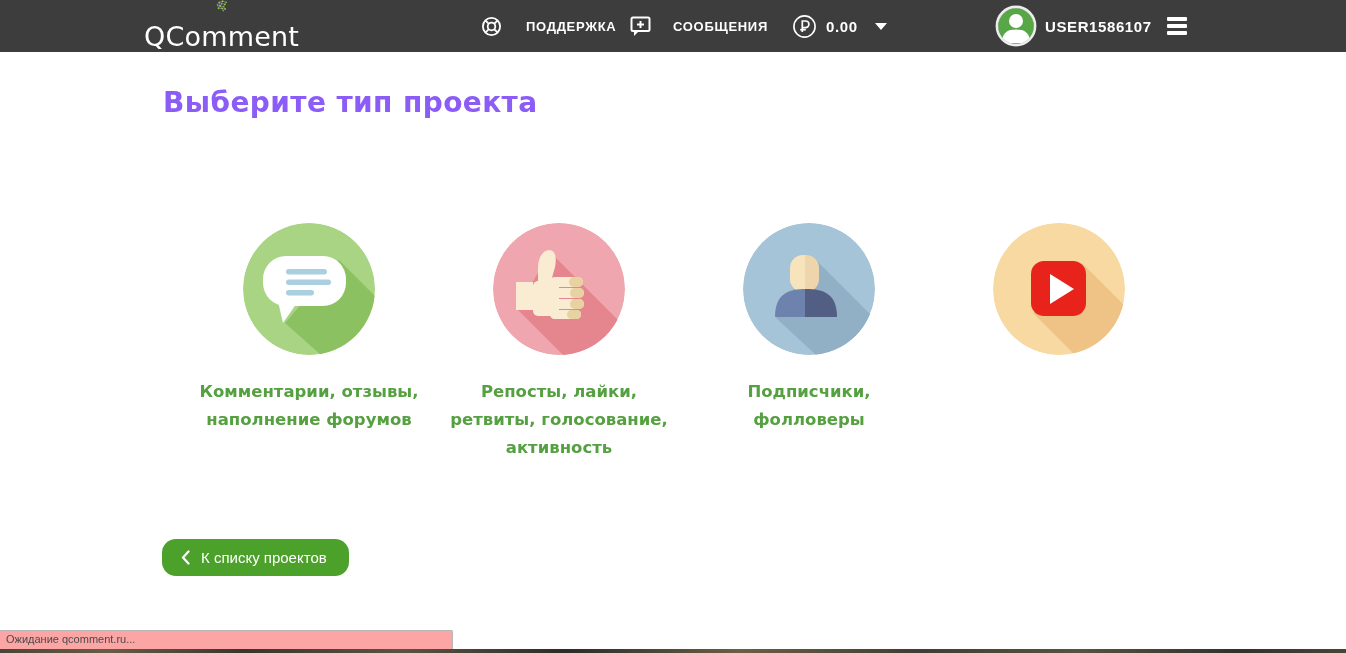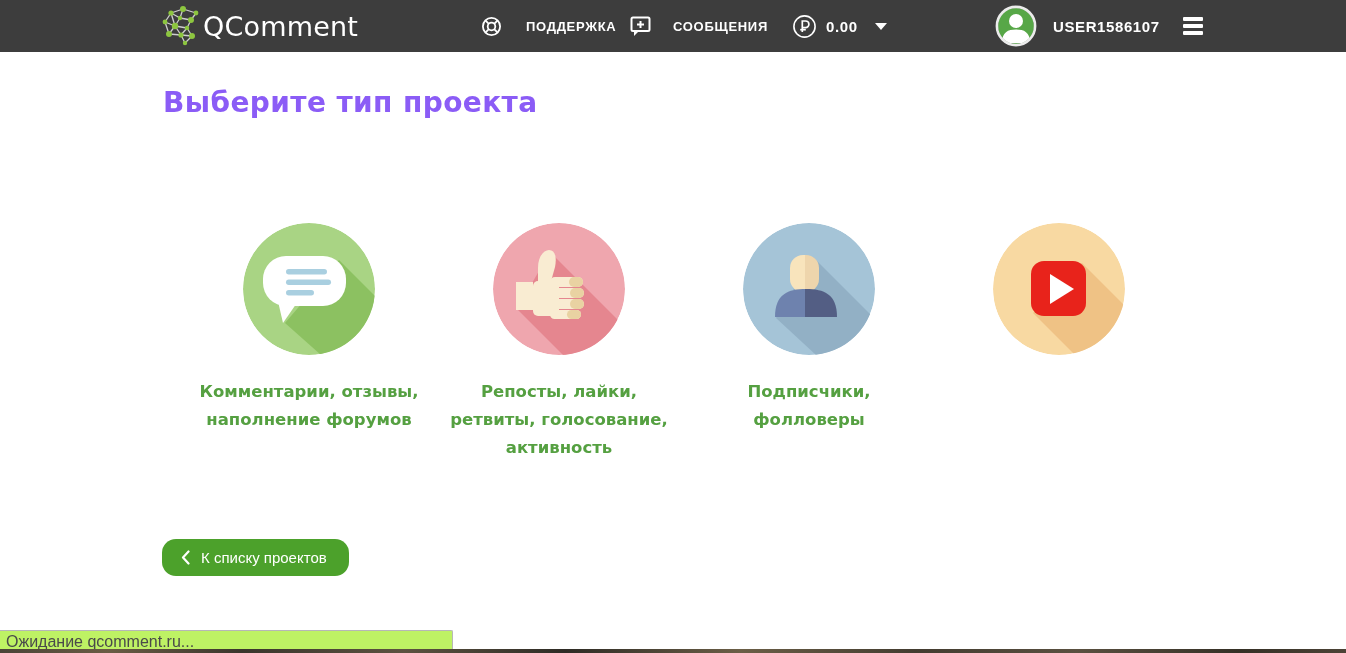--- a/index.html
+++ b/index.html
@@ -4,47 +4,47 @@
 <style>
   html,body{margin:0;padding:0;}
   body{
     width:1346px;height:653px;position:relative;overflow:hidden;
     background:#ffffff;
     font-family:"Liberation Sans","DejaVu Sans",sans-serif;
   }
   
   .navbar{position:absolute;top:0;left:0;width:1346px;height:52px;background:#3d3d3d;}
   .nav-group{position:absolute;top:0;height:52px;display:flex;align-items:center;}
-  .brand{left:159px;cursor:pointer;}
+  .brand{left:144px;gap:9px;cursor:pointer;flex-direction:column;}
   .brand-title{color:#ffffff;font-size:27px;font-family:"DejaVu Sans",sans-serif;font-weight:500;letter-spacing:0.2px;}
   .nav-item{cursor:pointer;}
   .support{left:480px;gap:23px;}
   .messages{left:630px;gap:20px;}
   .nav-label{color:#ffffff;font-size:13px;font-weight:bold;letter-spacing:0.7px;}
   .balance{left:792px;gap:9px;cursor:pointer;}
   .balance-value{color:#ffffff;font-size:15px;font-weight:bold;letter-spacing:0.6px;}
   .caret{width:0;height:0;margin-left:8px;border-left:6px solid transparent;border-right:6px solid transparent;border-top:7px solid #ffffff;}
-  .user{left:995px;gap:16px;cursor:pointer;}
+  .user{left:995px;gap:8px;cursor:pointer;}
   .username{color:#ffffff;font-size:15px;font-weight:bold;letter-spacing:0.6px;}
   .hamburger{display:flex;flex-direction:column;gap:3.4px;margin-left:7px;cursor:pointer;}
   .hamburger span{display:block;width:20px;height:3.6px;background:#ffffff;border-radius:1px;}
   
   .page-title{position:absolute;left:163px;top:86px;margin:0;font-family:"DejaVu Sans",sans-serif;
     font-size:28px;font-weight:bold;color:#8b5cf6;letter-spacing:0.4px;}
   .tiles{position:absolute;left:184px;top:223px;width:1000px;display:flex;}
   .tile{width:250px;display:flex;flex-direction:column;align-items:center;cursor:pointer;}
   .tile-label{margin-top:23px;font-family:"DejaVu Sans",sans-serif;font-size:16.5px;font-weight:bold;
     color:#55a041;text-align:center;line-height:28px;max-width:236px;}
   .back-button{position:absolute;left:162px;top:539px;height:37px;background:#4ca12b;border:none;border-radius:14px;
     color:#ffffff;display:flex;align-items:center;gap:11px;padding:0 22px 0 19px;font-size:15px;
     font-family:"Liberation Sans",sans-serif;cursor:pointer;}
   
   .status-tooltip{position:absolute;left:0;bottom:4px;width:453px;height:19px;box-sizing:border-box;
-    background:#bef264;border:1px solid #b7b7b7;border-left:none;border-bottom:none;border-top-right-radius:2px;
-    font-size:16px;color:#4a4a4a;padding:2px 8px 0 6px;white-space:nowrap;overflow:hidden;}
+    background:#fca5a5;border:1px solid #b7b7b7;border-left:none;border-bottom:none;border-top-right-radius:2px;
+    font-size:11px;color:#4a4a4a;padding:2px 8px 0 6px;white-space:nowrap;overflow:hidden;}
   .desktop-strip{position:absolute;bottom:0;left:0;width:1346px;height:4px;
     background:linear-gradient(90deg,#4a4337 0%,#6a5c44 8%,#3a352c 18%,#5c5240 30%,#2e2b25 42%,#6b5e46 55%,#433c30 68%,#5a5040 80%,#353026 92%,#4c4336 100%);}
 </style>
 </head>
 <body>
 
 <div class="navbar">
 
   <div class="nav-group brand">
     <svg width="44" height="42" viewBox="0 0 44 42">

